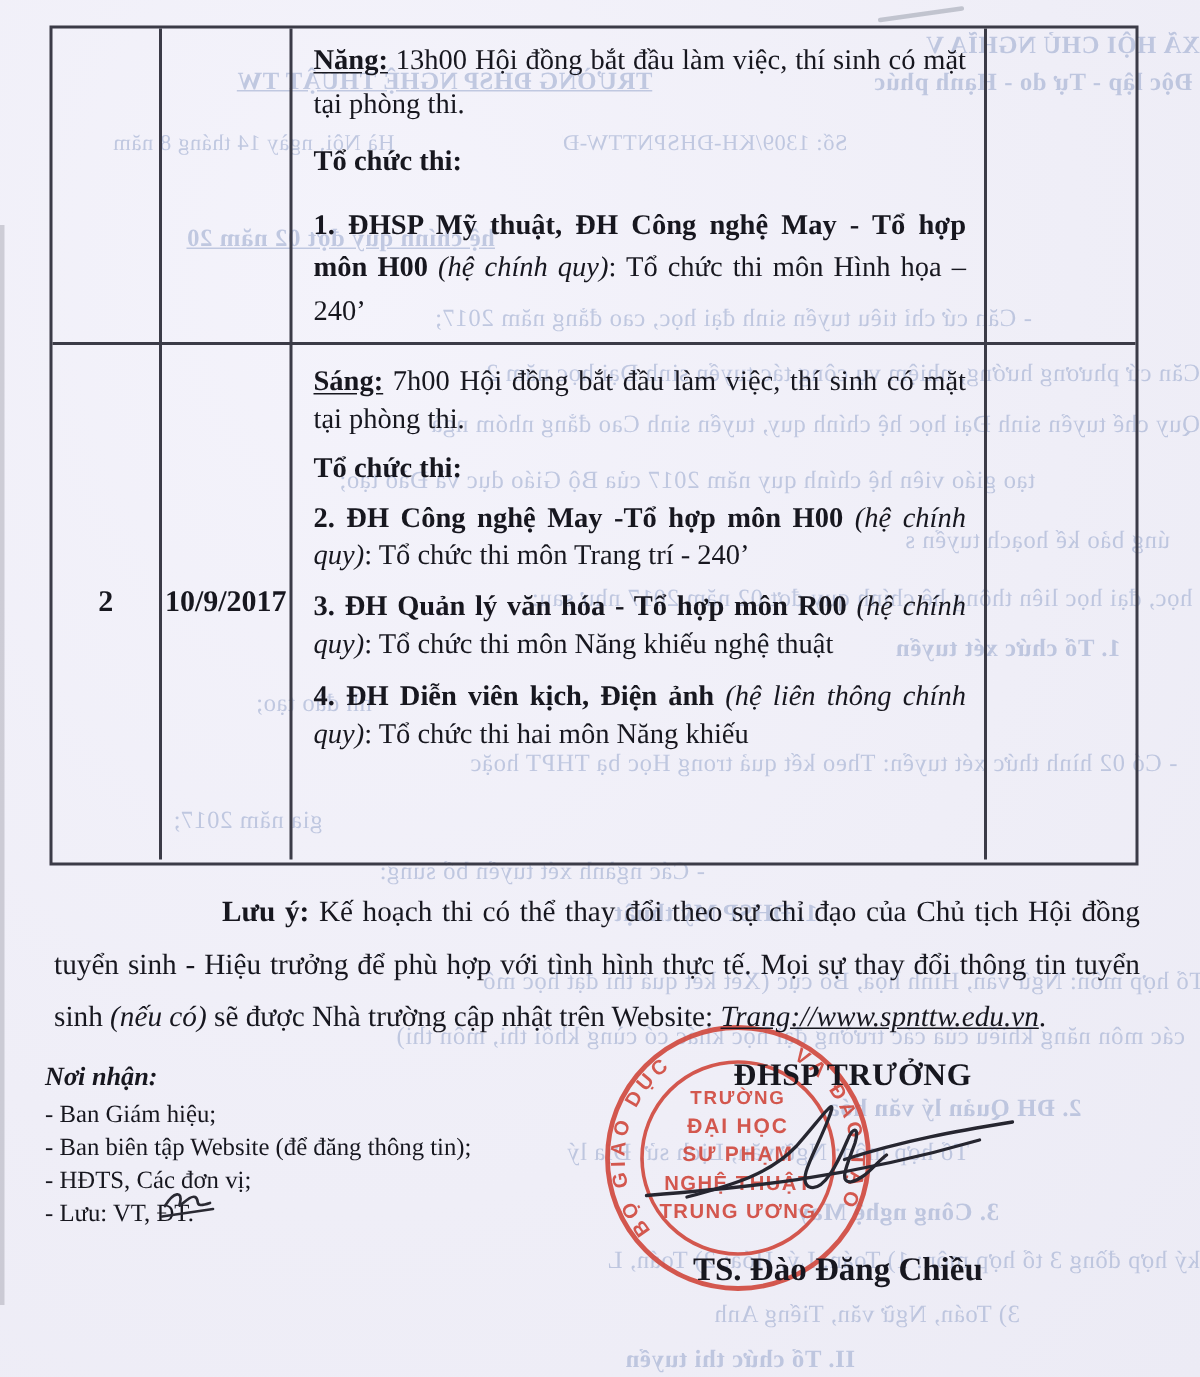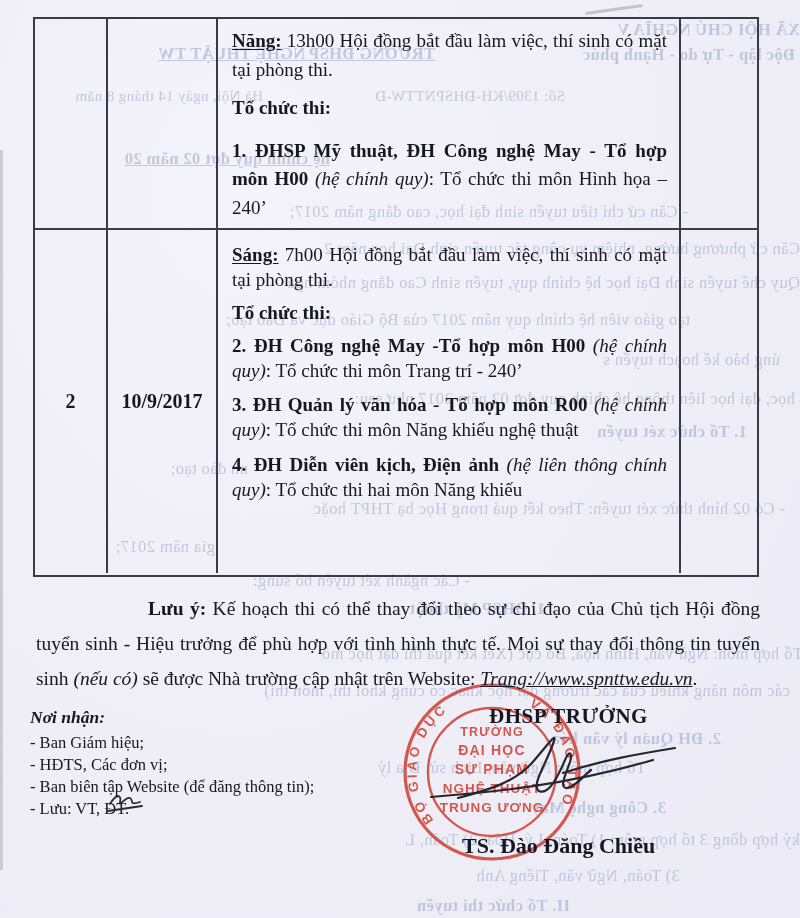--- a/index.html
+++ b/index.html
@@ -24,21 +24,21 @@
   .bleed.s15 { font-size:15px; }
   
   .doc-table {
     position:absolute; left:33px; top:17px; width:726px; height:560px;
     border:2px solid #3b3b47; z-index:3; font-size:19px;
   }
   .trow { display:flex; }
   .trow1 { height:211px; border-bottom:2px solid #3b3b47; }
   .trow2 { height:343px; }
   .c1 { width:73px; border-right:2px solid #3b3b47; }
-  .c2 { width:110px; border-right:2px solid #3b3b47; }
+  .c2 { width:87px; border-right:2px solid #3b3b47; }
   .c3 { width:463px; border-right:2px solid #3b3b47; overflow:hidden; }
   .c4 { flex:1; }
   .c1,.c2 { display:flex; align-items:center; justify-content:center;
             font-weight:bold; font-size:20px; }
   .trow1 .c3 { padding:8px 12px 0 14px; }
   .trow2 .c3 { padding:12px 12px 0 14px; }
   .trow1 .c3 p { line-height:1.5; }
   .trow2 .c3 p { line-height:1.32; }
   .c3 p { text-align:justify; }
   .p-session { margin-bottom:10px; }
@@ -134,22 +134,22 @@
     </div>
     <div class="c4"></div>
   </div>
 </div>
 
 <p id="note"><span class="bld">Lưu ý:</span><span>  Kế hoạch thi có thể thay đổi theo sự chỉ đạo của Chủ tịch Hội đồng tuyển sinh - Hiệu trưởng để phù hợp với tình hình thực tế. Mọi sự thay đổi thông tin tuyển sinh </span><span class="itl">(nếu có)</span><span> sẽ được Nhà trường cập nhật trên Website: </span><span class="link">Trang://www.spnttw.edu.vn</span><span>.</span></p>
 
 <div id="recipients">
   <div class="rtitle">Nơi nhận:</div>
   <div class="ritem">- Ban Giám hiệu;</div>
+  <div class="ritem">- Ban biên tập Website (để đăng thông tin);</div>
   <div class="ritem">- HĐTS, Các đơn vị;</div>
-  <div class="ritem">- Ban biên tập Website (để đăng thông tin);</div>
   <div class="ritem">- Lưu: VT, ĐT.</div>
 </div>
 
 <div id="role">ĐHSP TRƯỞNG</div>
 <div id="name">TS. Đào Đăng Chiều</div>
 
 <svg id="stamp" width="184" height="184" viewBox="0 0 184 184">
   <circle cx="92" cy="92" r="87" fill="none" stroke="#d14b40" stroke-width="3.2"></circle>
   <circle cx="92" cy="92" r="64" fill="none" stroke="#d14b40" stroke-width="2.4"></circle>
   <path id="arc" d="M 30.2 135.3 A 75.5 75.5 0 1 1 153.8 135.3" fill="none" stroke="none"></path>

